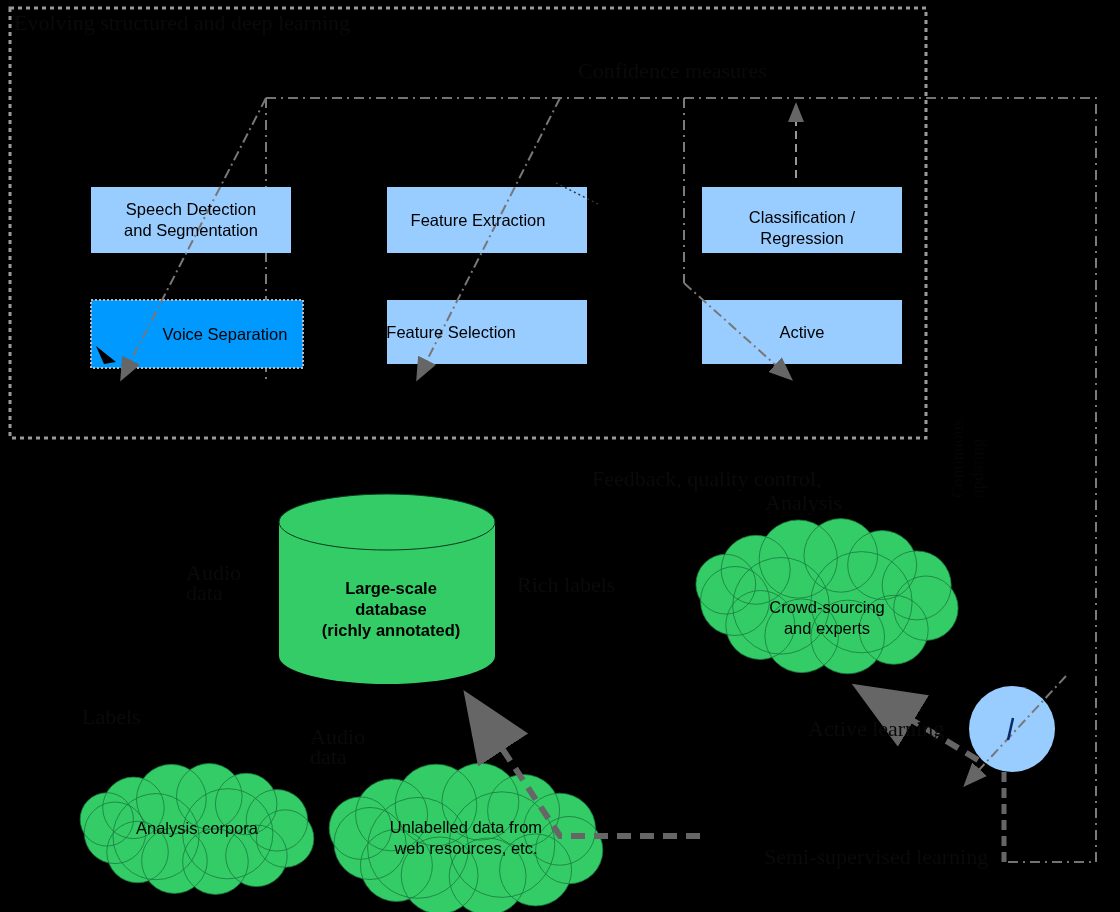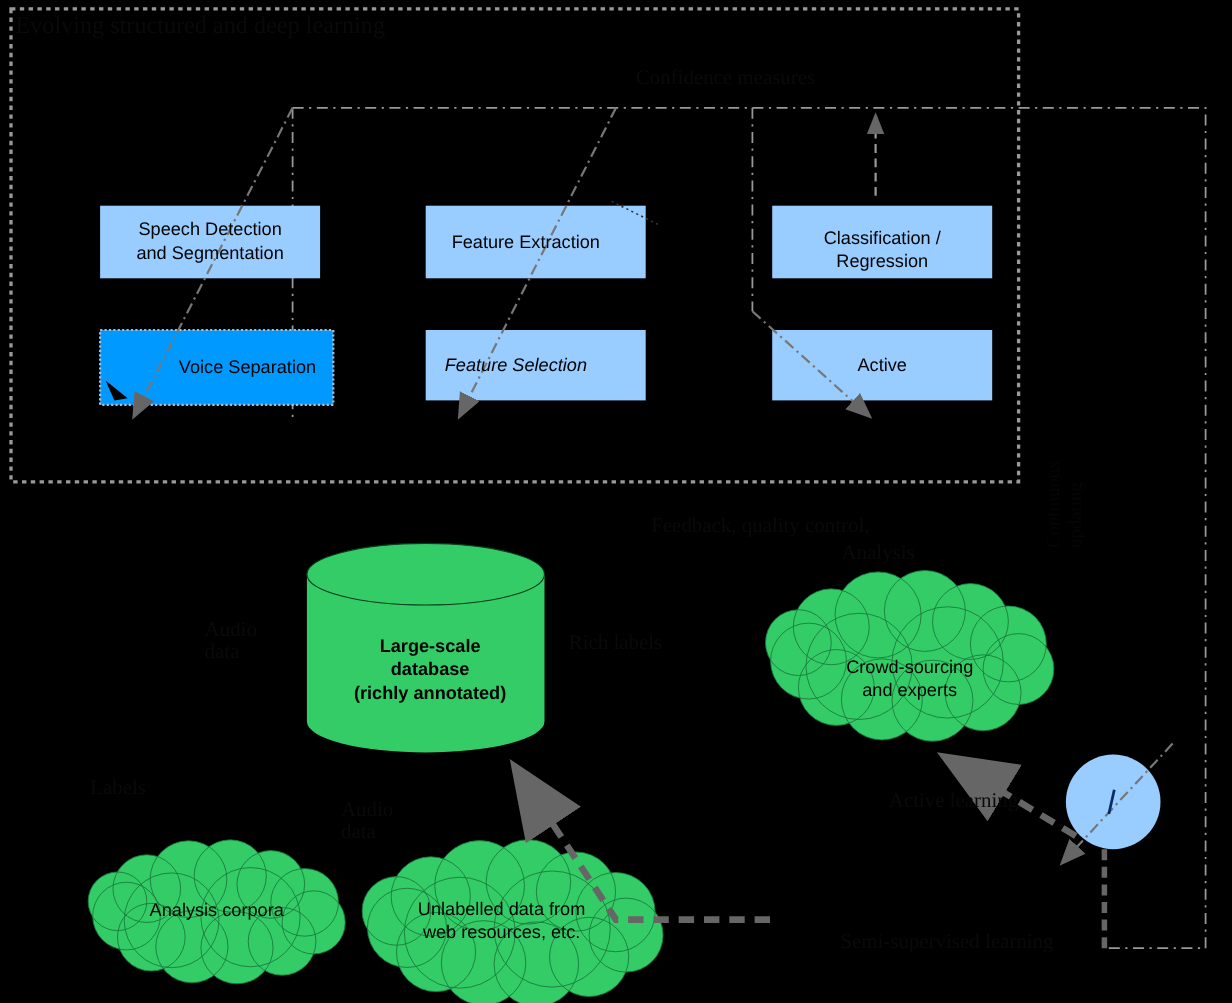--- a/index.html
+++ b/index.html
@@ -10,21 +10,21 @@
     font-family:"Liberation Sans",sans-serif;
     overflow:hidden;
   }
   #svgroot{position:absolute;left:0;top:0;width:1120px;height:912px;}
 
   
   .lbl{
     position:absolute;
     color:#0a0a0a;
     font-family:"Liberation Serif",serif;
-    font-size:19px;
+    font-size:22px;
     line-height:22px;
     white-space:pre;
     pointer-events:none;
   }
 
   .boxtext{
     position:absolute;
     display:flex;align-items:center;justify-content:center;
     text-align:center;
     color:#000;
@@ -133,21 +133,21 @@
 
   <div class="lbl" style="left:764px;top:846px;">Semi-supervised learning</div>
 
   <div class="vtext" style="left:948px;top:498px;">Continuous</div>
   <div class="vtext" style="left:968px;top:498px;">updating</div>
 
   <div id="captions">
       <div class="boxtext" style="left: 91px; top: 187px; width: 200px; height: 66px;">Speech Detection<br>and Segmentation</div>
       <div class="boxtext" style="left: 91px; top: 300px; width: 212px; height: 68px; padding-left: 28px;">Voice Separation</div>
       <div class="boxtext" style="left: 387px; top: 187px; width: 182px; height: 66px;">Feature Extraction</div>
-      <div class="boxtext" style="left: 387px; top: 300px; width: 164px; height: 64px; font-style: italic;">Feature Selection</div>
+      <div class="boxtext" style="left: 369px; top: 300px; width: 164px; height: 64px;">Feature Selection</div>
       <div class="boxtext" style="left: 702px; top: 187px; width: 200px; height: 82px;">Classification /<br>Regression</div>
       <div class="boxtext" style="left: 702px; top: 300px; width: 200px; height: 64px;">Active</div>
       <div class="boxtext bold" style="left: 279px; top: 542px; width: 224px; height: 134px;">Large-scale<br>database<br>(richly annotated)</div>
       <div class="boxtext" style="left: 712px; top: 558px; width: 230px; height: 120px;">Crowd-sourcing<br>and experts</div>
       <div class="boxtext" style="left: 94.5px; top: 780px; width: 205px; height: 96px;">Analysis corpora</div>
-      <div class="boxtext" style="left: 336px; top: 783px; width: 240px; height: 110px;">Unlabelled data from<br>web resources, etc.</div>
+      <div class="boxtext" style="left: 346px; top: 783px; width: 240px; height: 110px;">Unlabelled data from<br>web resources, etc.</div>
     </div>
 </div>
 
 </body></html>

